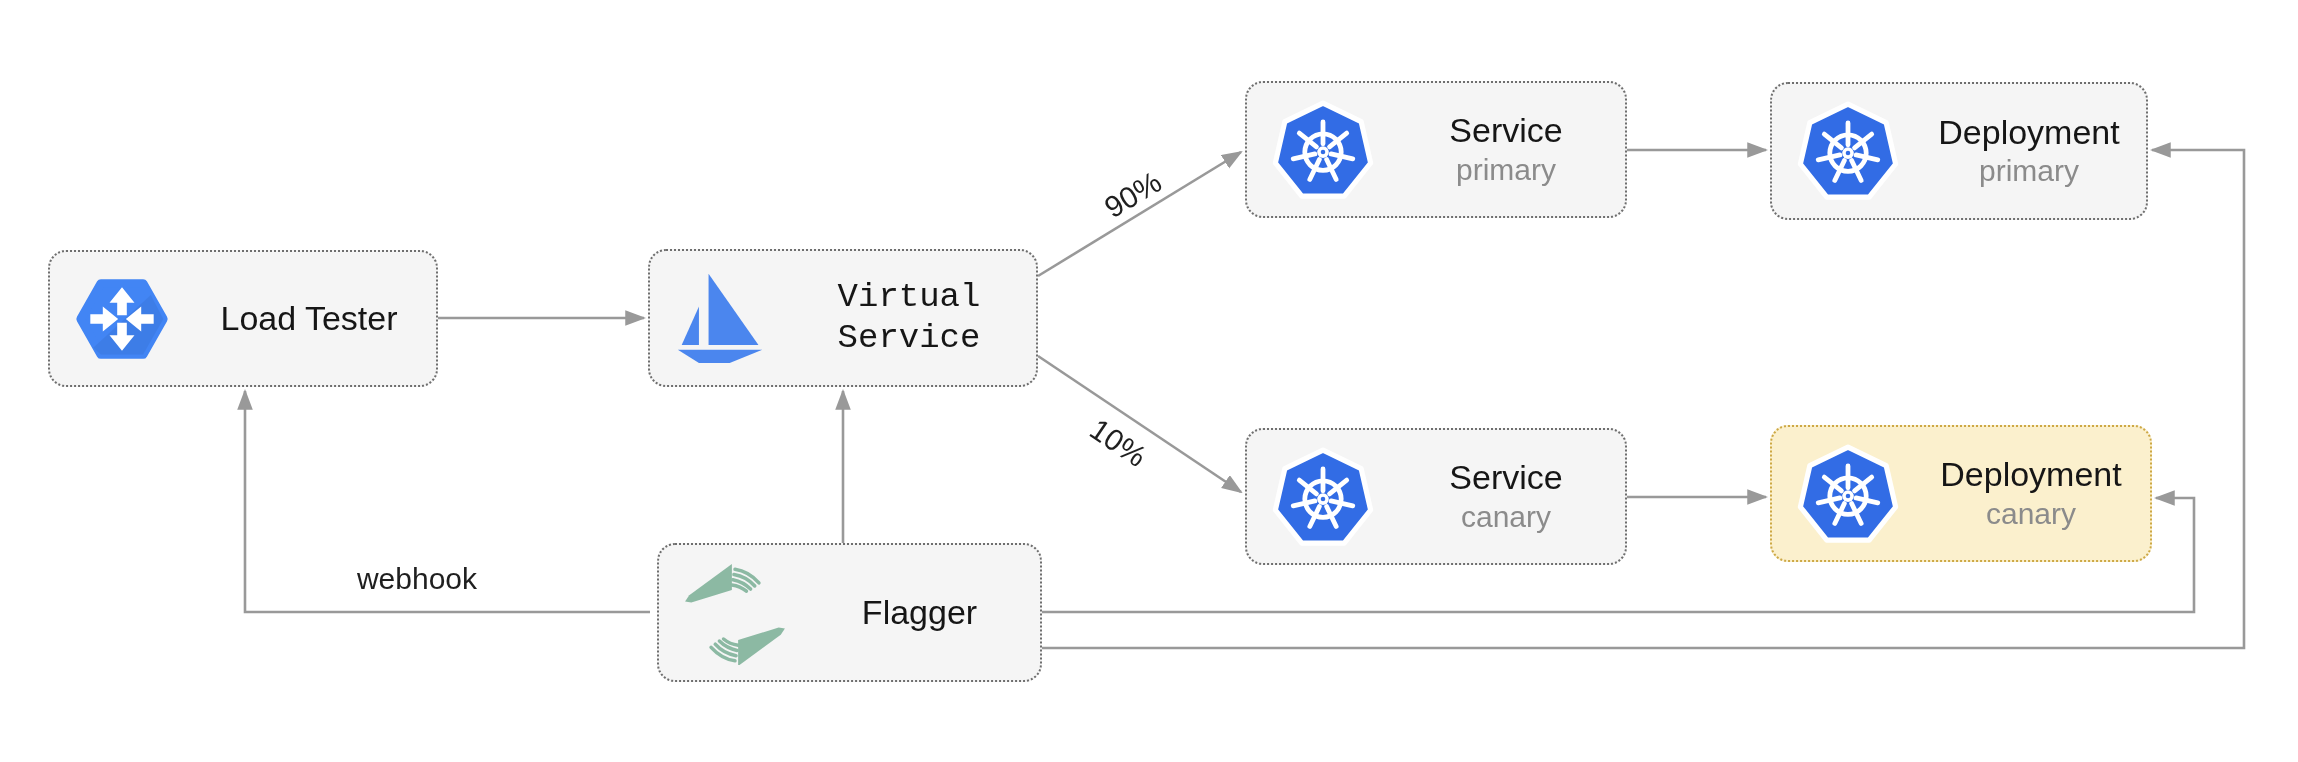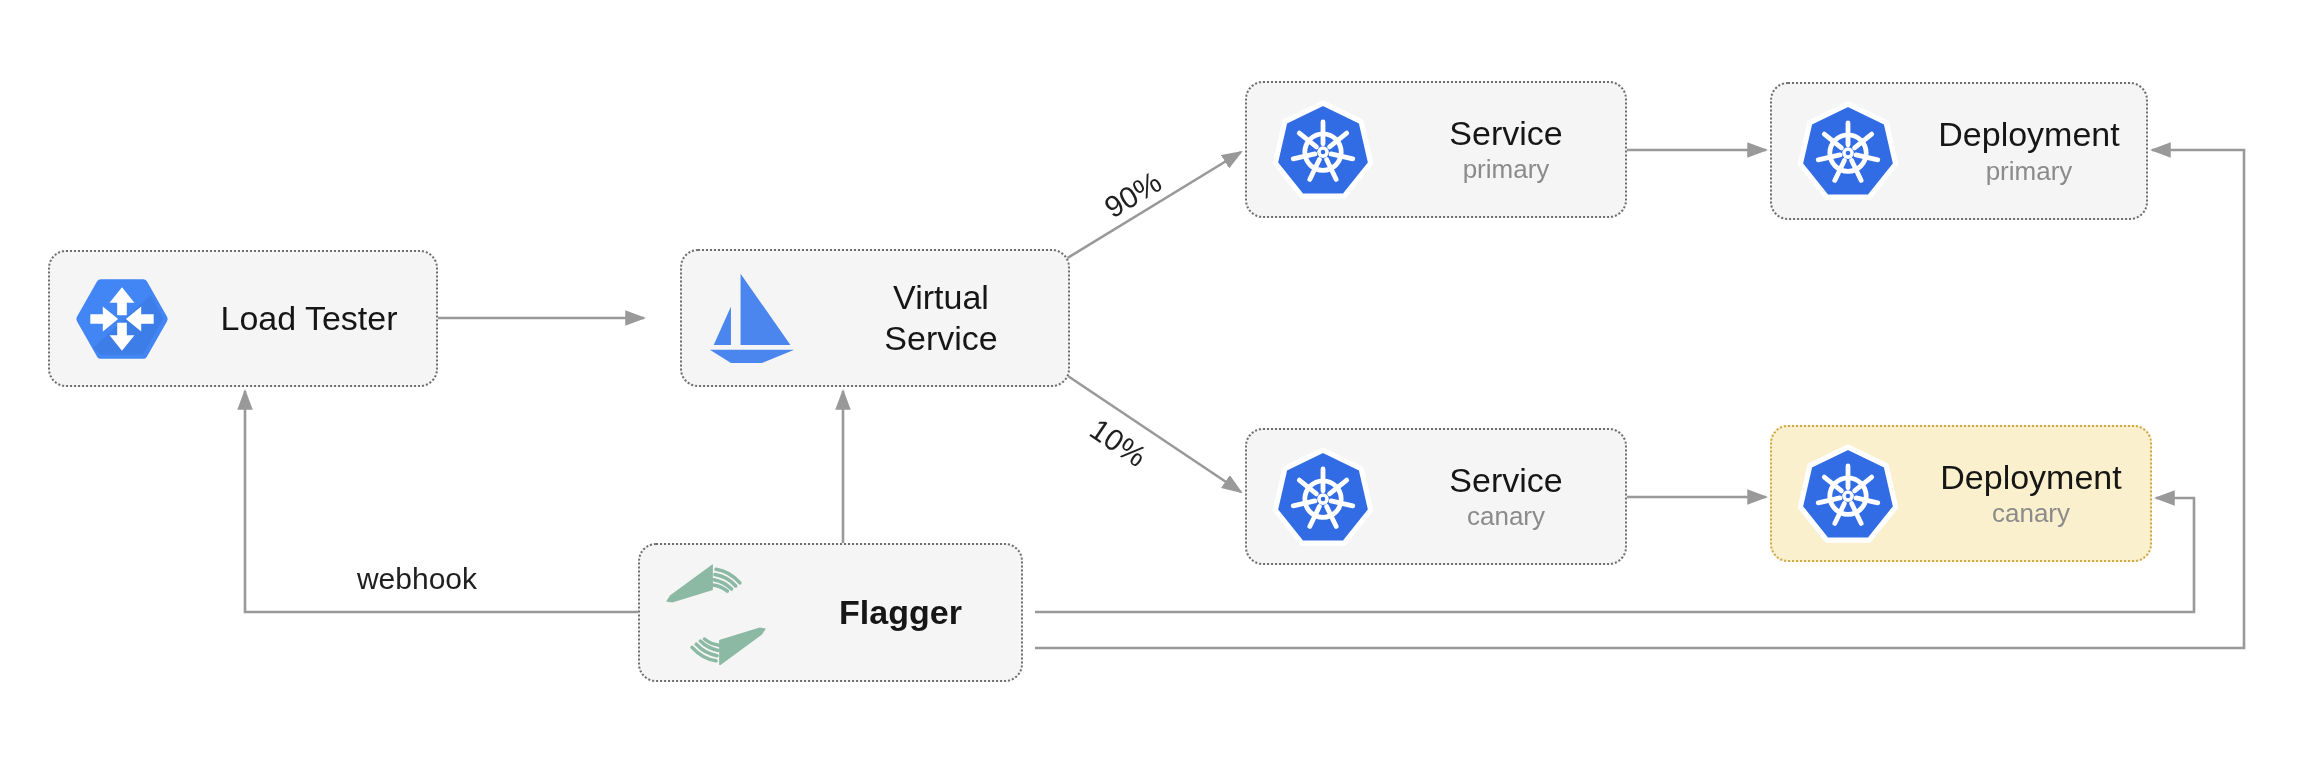--- a/index.html
+++ b/index.html
@@ -10,33 +10,33 @@
   #edges{position:absolute;left:0;top:0;z-index:0;}
   .node{
     position:absolute;z-index:1;display:flex;align-items:center;
     background:#f5f5f5;border:2.5px dotted #6e6e6e;border-radius:18px;
     box-sizing:border-box;padding:0 18px 0 24px;gap:30px;
   }
   .node.highlight{background:#fbf0cd;border-color:#cda845;}
   .icon{flex:0 0 auto;}
   .node-text{flex:1 1 auto;text-align:center;line-height:1.22;}
   .node-title{font-size:34px;color:#161616;}
-  .node-subtitle{font-size:26px;color:#8b8b8b;}
+  .node-subtitle{font-size:30px;color:#8b8b8b;}
   .edge-label{
     position:absolute;z-index:2;font-size:30px;color:#1f1f1f;
     text-align:center;white-space:nowrap;
   }
   
   #n-load-tester      {left:48px;  top:250px; width:390px; height:137px;}
-  #n-virtual-service  {left:680px; top:249px; width:390px; height:138px;}
+  #n-virtual-service  {left:648px; top:249px; width:390px; height:138px;font-family:Liberation Mono, monospace;}
   #n-service-primary  {left:1245px;top:81px;  width:382px; height:137px;}
   #n-deploy-primary   {left:1770px;top:82px;  width:378px; height:138px;}
   #n-service-canary   {left:1245px;top:428px; width:382px; height:137px;}
   #n-deploy-canary    {left:1770px;top:425px; width:382px; height:137px;}
-  #n-flagger          {left:638px; top:543px; width:385px; height:139px;font-weight:bold;}
+  #n-flagger          {left:657px; top:543px; width:385px; height:139px;}
   
   #lbl-90      {left:1050px;top:178px;width:166px;transform:rotate(-31deg);}
   #lbl-10      {left:1035px;top:426px;width:166px;transform:rotate(34deg);}
   #lbl-webhook {left:327px; top:562px;width:180px;}
 </style>
 </head>
 <body>
 
 <div class="canvas">
 

